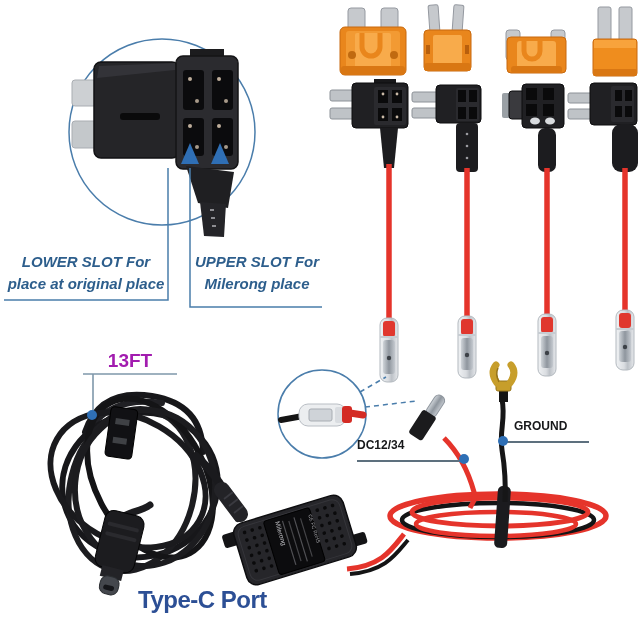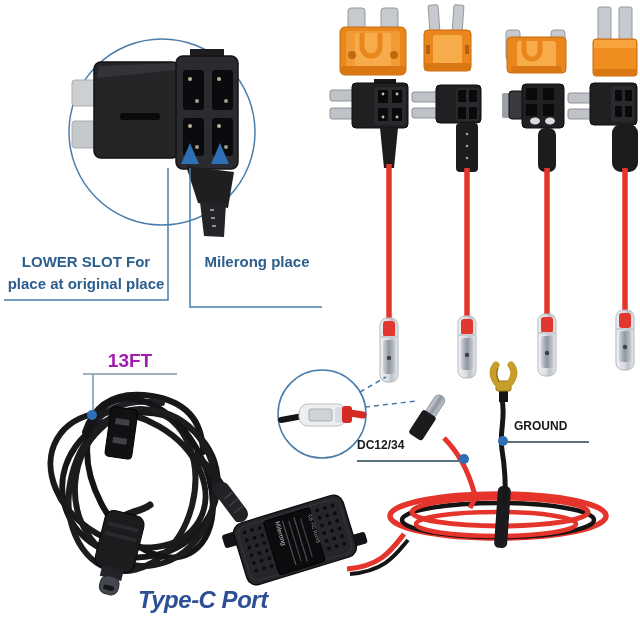--- a/index.html
+++ b/index.html
@@ -1,23 +1,23 @@
 <!DOCTYPE html>
 <html><head>
 <meta charset="utf-8">
 <style>
   html,body{margin:0;padding:0;background:#fff;}
   .stage{position:relative;width:640px;height:620px;background:#ffffff;overflow:hidden;
          font-family:"Liberation Sans",sans-serif;}
   .layer{position:absolute;left:0;top:0;}
   .ann{position:absolute;font-weight:bold;white-space:nowrap;}
-  .slot-label{color:#2d5e8c;font-size:15px;line-height:22px;text-align:center;}
+  .slot-label{color:#2d5e8c;font-size:15px;line-height:22px;text-align:center;font-style:italic;}
   .black-label{color:#17181a;font-size:12px;}
   .len-label{color:#a21caf;font-size:19px;text-align:center;}
-  .port-label{color:#2c4f95;font-size:24px;letter-spacing:-0.5px;font-style:italic;}
+  .port-label{color:#2c4f95;font-size:24px;letter-spacing:-0.5px;}
 </style>
 </head>
 <body>
 
 <div class="stage">
 
 <svg class="layer" width="640" height="620" viewBox="0 0 640 620">
   <defs>
     <linearGradient id="sleeve" x1="0" y1="0" x2="1" y2="0">
       <stop offset="0" stop-color="#f0f2f4"></stop>
@@ -336,20 +336,21 @@
   <circle cx="464" cy="459" r="5" fill="#2f6fb5"></circle>
   <circle cx="503" cy="441" r="5" fill="#2f6fb5"></circle>
 </svg>
 
 <div class="ann slot-label" style="left:4px;top:251px;width:164px">
   <div>LOWER SLOT For</div>
   <div>place at original place</div>
 </div>
 
 <div class="ann slot-label" style="left:192px;top:251px;width:130px">
+  <div>UPPER SLOT For</div>
   <div>Milerong place</div>
 </div>
 
 <div class="ann len-label" style="left:83px;top:350px;width:94px">13FT</div>
 
 <div class="ann black-label" style="left:357px;top:438px">DC12/34</div>
 
 <div class="ann black-label" style="left:514px;top:419px">GROUND</div>
 
 <div class="ann port-label" style="left:138px;top:586px">Type-C Port</div>

